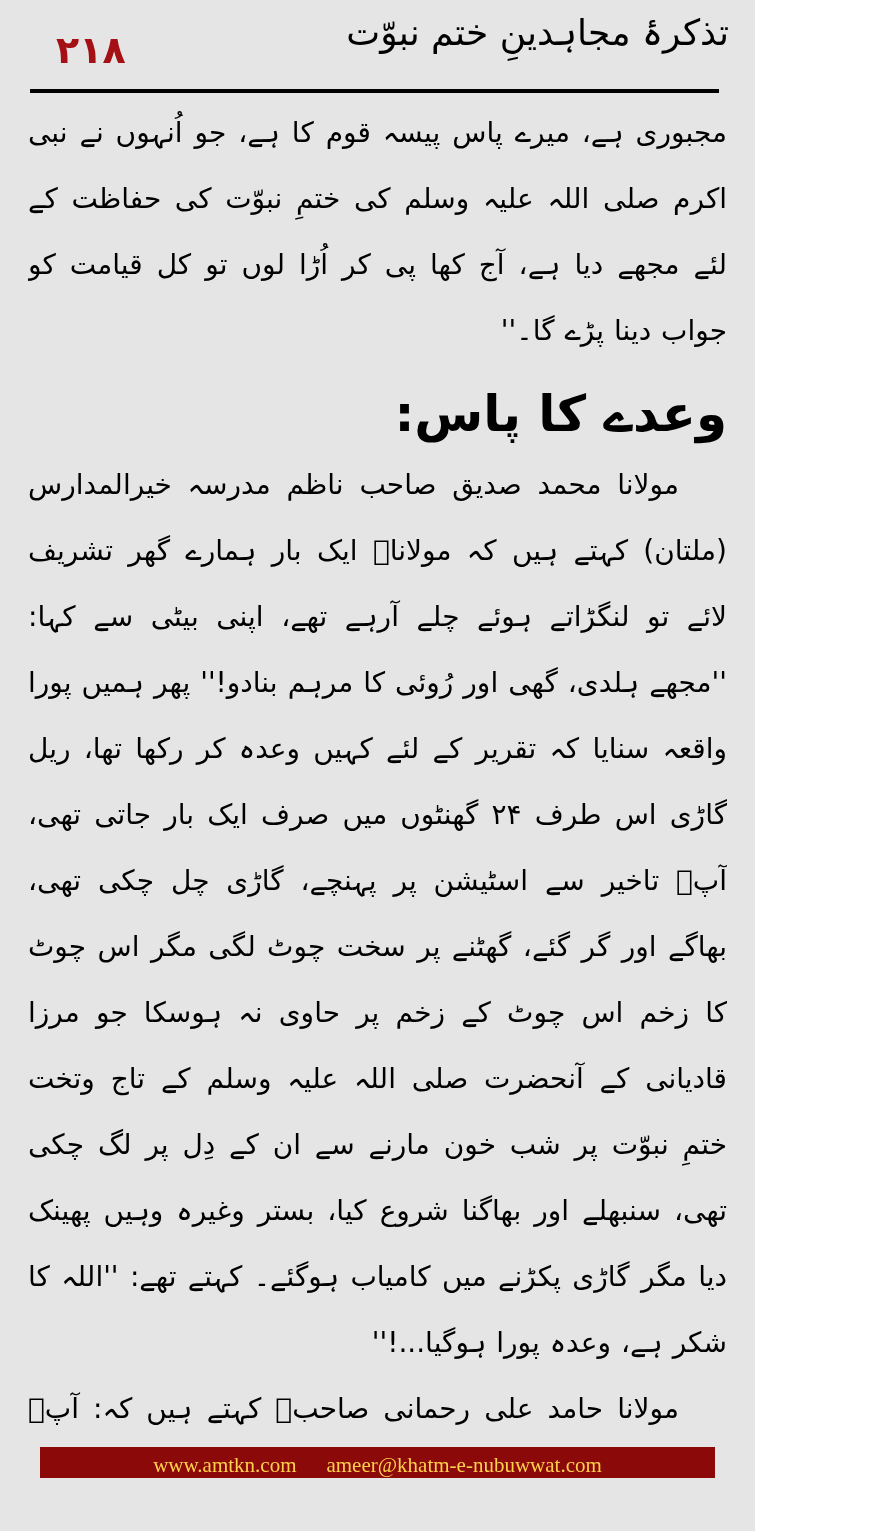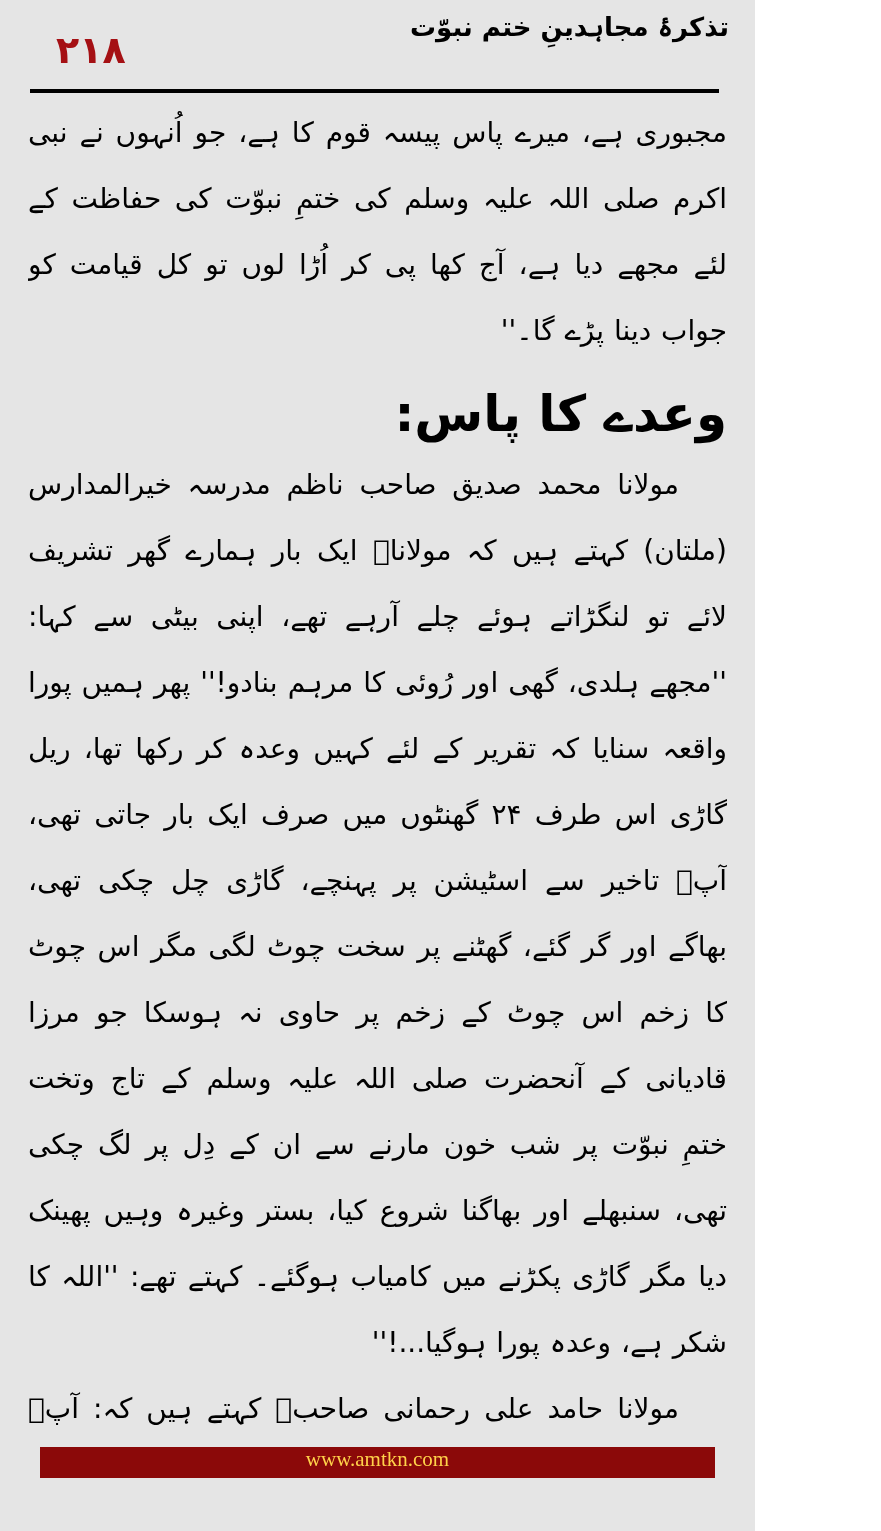--- a/index.html
+++ b/index.html
@@ -21,22 +21,22 @@
     font-size: 38px;
     font-weight: bold;
     color: #A51014;
     letter-spacing: 2px;
   }
   .book-title {
     position: absolute;
     right: 26px;
     top: 12px;
     direction: rtl;
-    font-size: 26px;
-    font-weight: bold;
+    font-size: 36px;
+    font-weight: normal;
     color: #000;
     white-space: nowrap;
   }
   .header-rule {
     position: absolute;
     top: 89px;
     left: 30px;
     right: 36px;
     height: 4px;
     background: #000;
@@ -72,21 +72,21 @@
 
   
   .footer-bar {
     position: absolute;
     left: 40px;
     right: 40px;
     bottom: 53px;
     height: 31px;
     background: #8B0909;
     display: flex;
-    align-items: flex-start;
+    align-items: flex-end;
     justify-content: center;
     gap: 30px;
     direction: ltr;
   }
   .footer-link {
     font-family: "Liberation Serif", serif;
     font-size: 21px;
     color: #FFD24A;
     white-space: nowrap;
     text-decoration: none;
@@ -109,15 +109,16 @@
 
     <h2 class="section-heading">وعدے کا پاس:</h2>
 
     <p class="para-indent">مولانا محمد صدیق صاحب ناظم مدرسہ خیرالمدارس (ملتان) کہتے ہیں کہ مولاناؒ ایک بار ہمارے گھر تشریف لائے تو لنگڑاتے ہوئے چلے آرہے تھے، اپنی بیٹی سے کہا: ''مجھے ہلدی، گھی اور رُوئی کا مرہم بنادو!'' پھر ہمیں پورا واقعہ سنایا کہ تقریر کے لئے کہیں وعدہ کر رکھا تھا، ریل گاڑی اس طرف ۲۴ گھنٹوں میں صرف ایک بار جاتی تھی، آپؒ تاخیر سے اسٹیشن پر پہنچے، گاڑی چل چکی تھی، بھاگے اور گر گئے، گھٹنے پر سخت چوٹ لگی مگر اس چوٹ کا زخم اس چوٹ کے زخم پر حاوی نہ ہوسکا جو مرزا قادیانی کے آنحضرت صلی اللہ علیہ وسلم کے تاج وتخت ختمِ نبوّت پر شب خون مارنے سے ان کے دِل پر لگ چکی تھی، سنبھلے اور بھاگنا شروع کیا، بستر وغیرہ وہیں پھینک دیا مگر گاڑی پکڑنے میں کامیاب ہوگئے۔ کہتے تھے: ''اللہ کا شکر ہے، وعدہ پورا ہوگیا...!''</p>
 
     <p class="para-indent">مولانا حامد علی رحمانی صاحبؒ کہتے ہیں کہ: آپؒ نے ہمارے ٹیکسلا کے مدرسے کے جلسے سے خطاب کرنے کے لئے وقت دے رکھا تھا، آپؒ نے مری میں تقریر کر کے یہاں پہنچنا تھا، ہم نے بار بار اعلان کرایا کہ آپ تشریف لائیں گے، آپؒ جس موٹر میں سوار تھے وہ راستے میں خراب ہوگئی، آپؒ کی تاخیر ہمارے لئے باعثِ تشویش بن گئی، مگر مجھے یقین تھا کہ وہ وعدہ ضرور پورا کریں گے، رات ٹھیک گیارہ بجے آپؒ بذریعہ ٹیکسی اور کچھ پیدل سفر کرکے ٹیکسلا پہنچ گئے، ہمارے چہرے خوشی سے کھل گئے، معذرت خواہی کے انداز میں فرمایا: ''تمہیں میرے انتظار سے تکلیف ہوئی ہوگی، مگر گاڑی خراب ہوگئی، بس اللہ پاک نے اپنے کرم سے پہنچا دیا۔'' میں نے عرض کیا:</p>
   </div>
 
   <div class="footer-bar">
     <span class="footer-link">www.amtkn.com</span>
+    <span class="footer-link">ameer@khatm-e-nubuwwat.com</span>
   </div>
 
 </div>
 
 </body></html>

